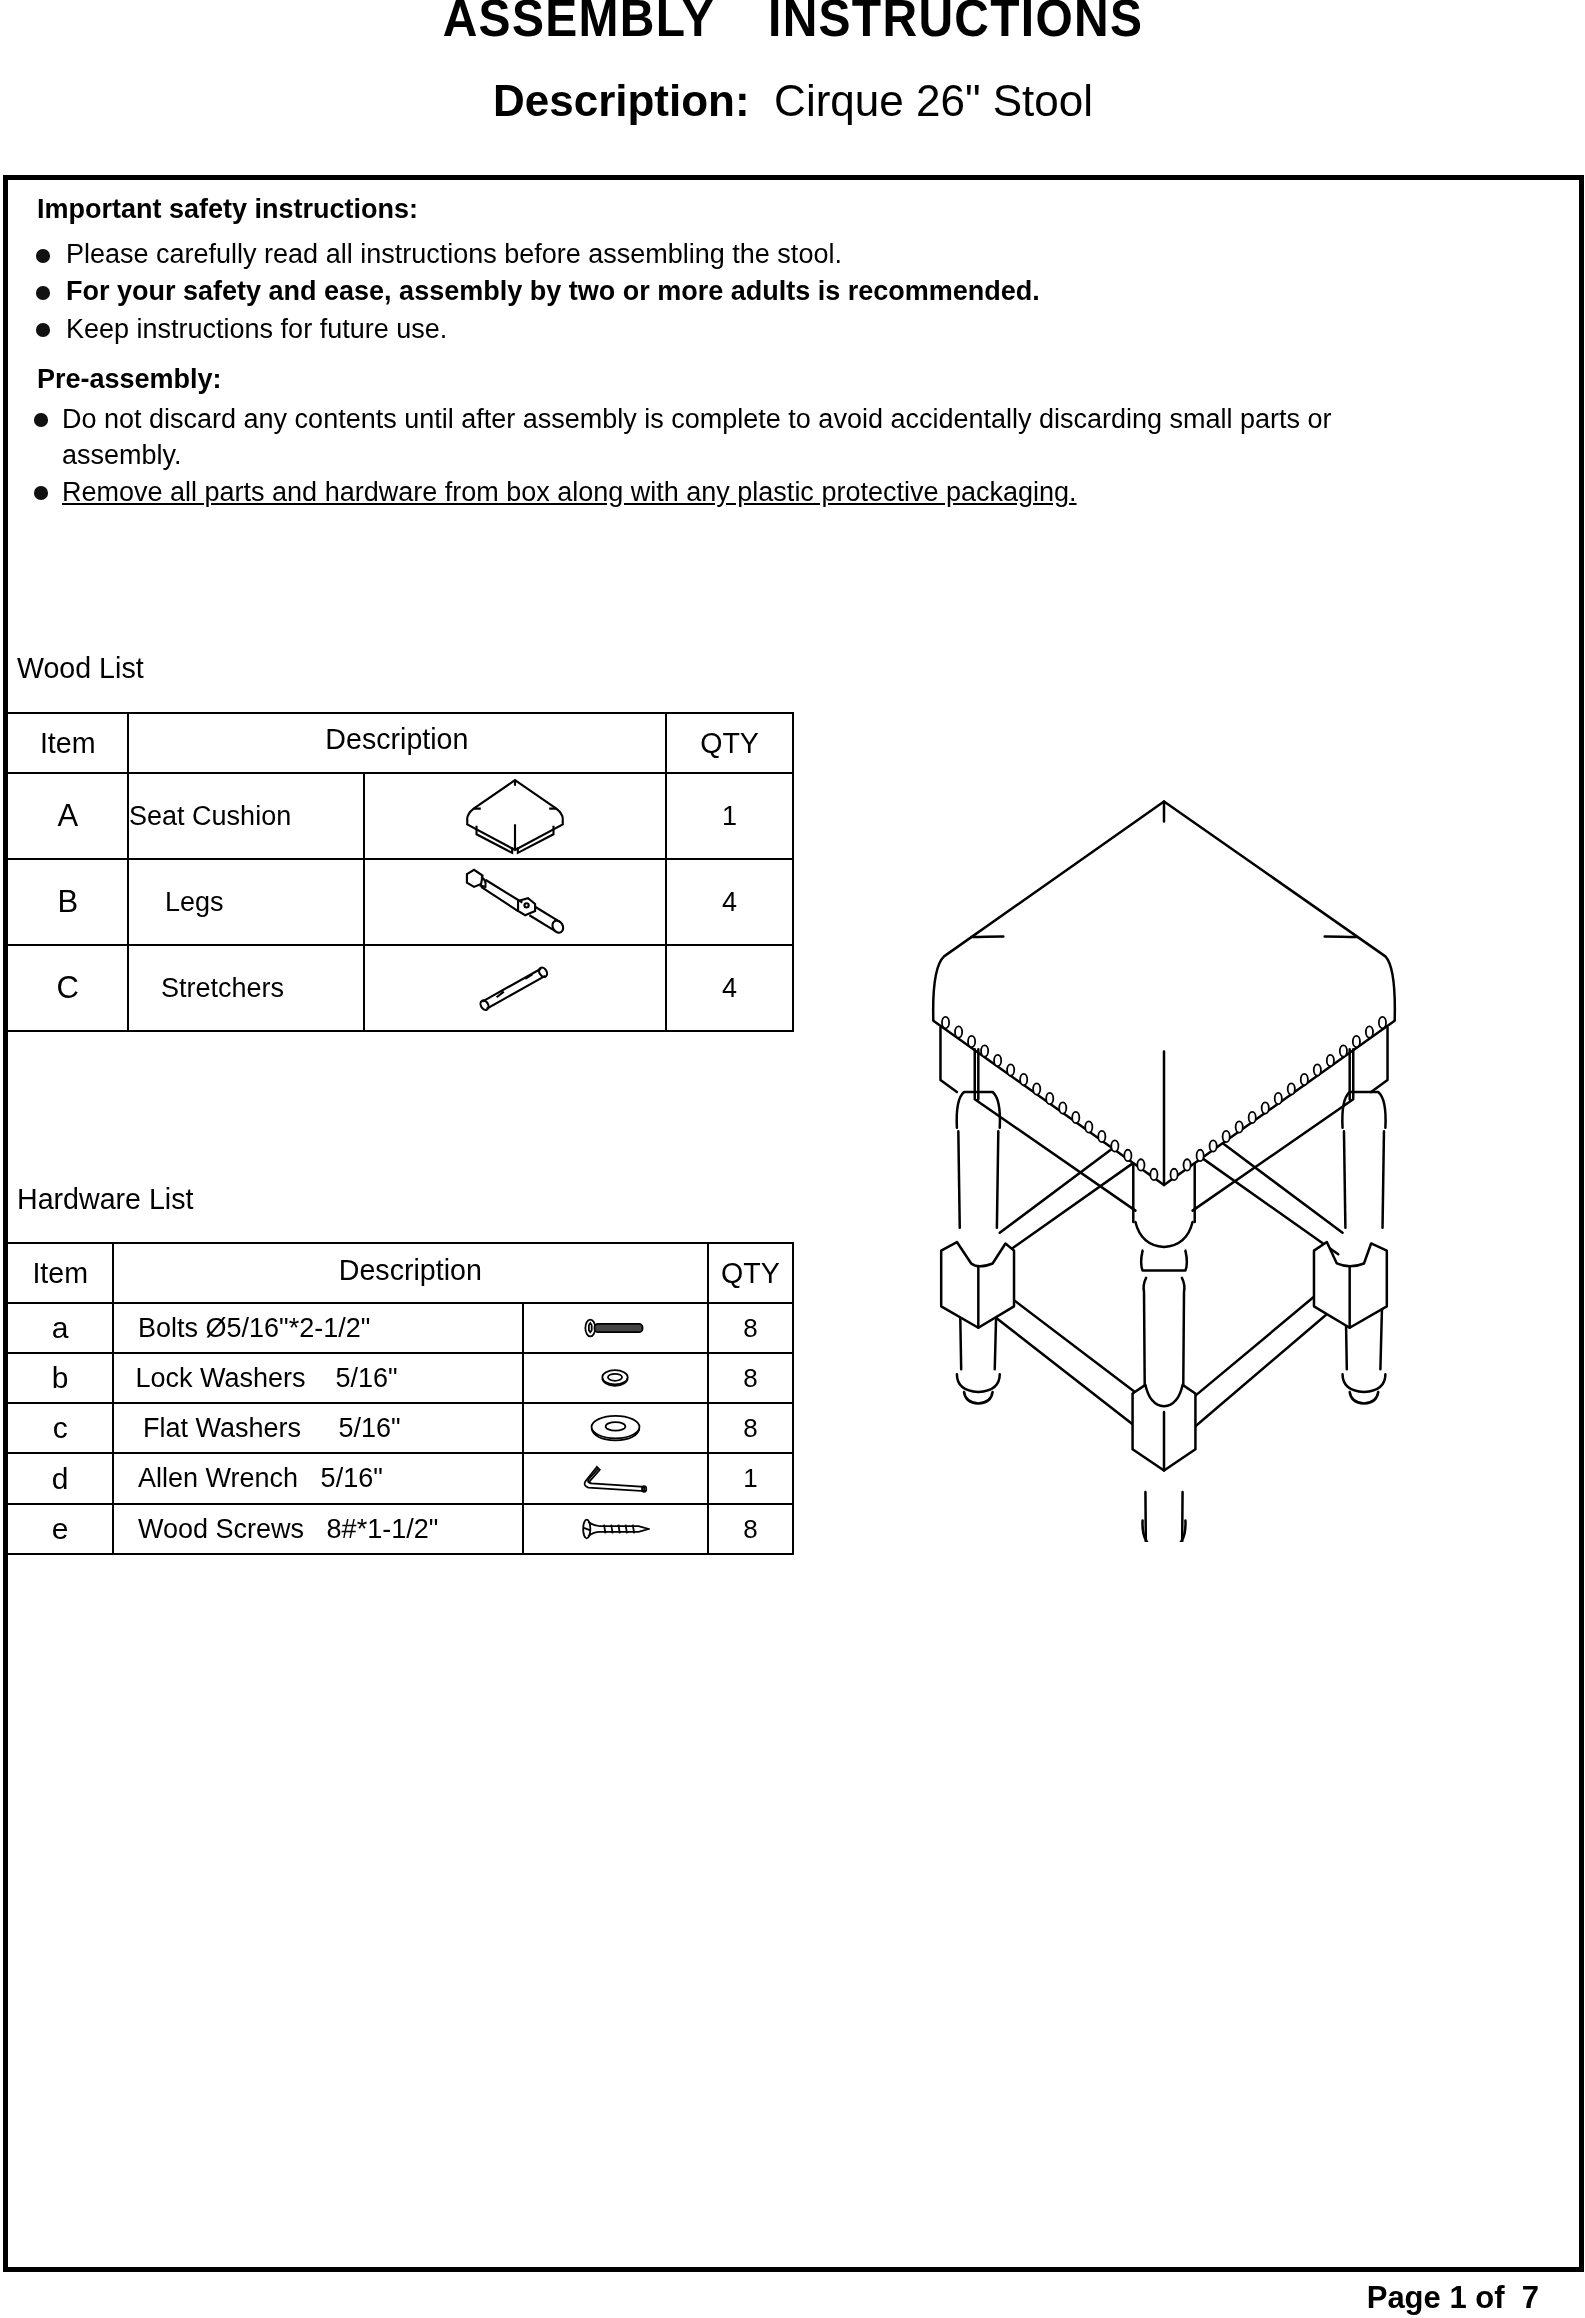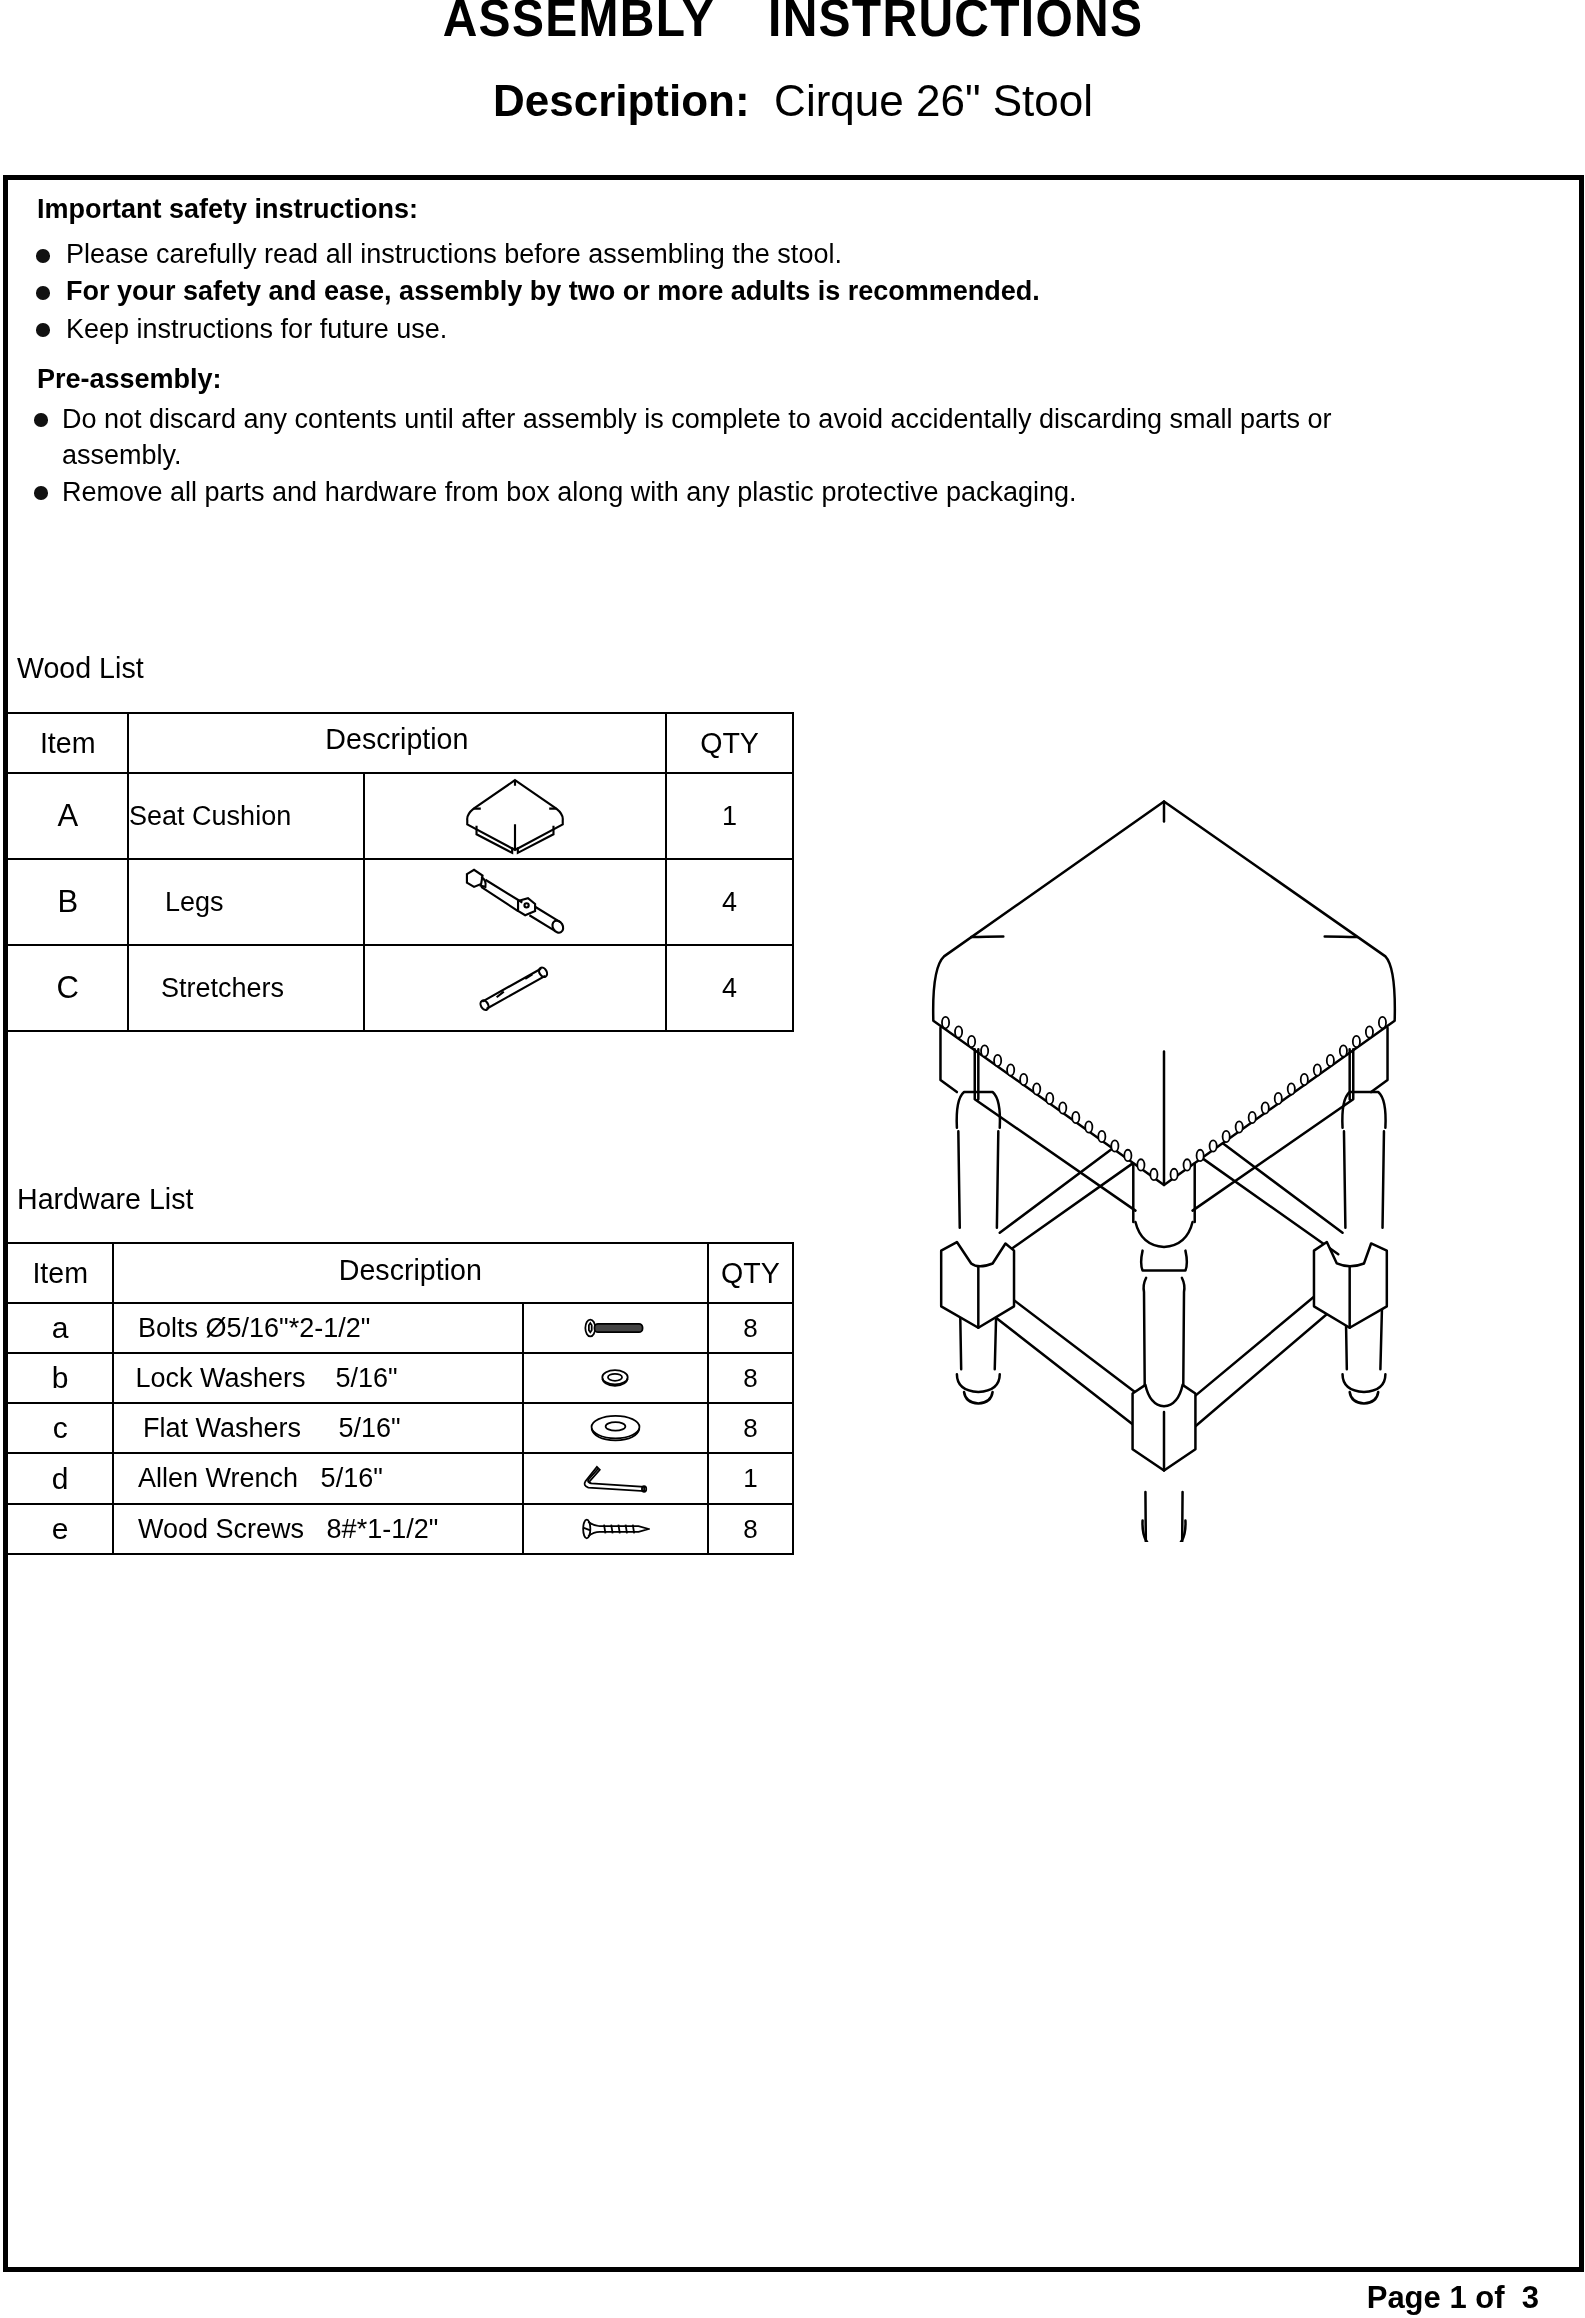--- a/index.html
+++ b/index.html
@@ -37,21 +37,21 @@
 <div class="abs bullet-line" style="left:66px; top:273px;font-weight:bold;">For your safety and ease, assembly by two or more adults is recommended.</div>
 <div class="dot" style="left:36px; top:323px;"></div>
 <div class="abs bullet-line" style="left:66px; top:311px;">Keep instructions for future use.</div>
 
 <div class="abs sec-head" style="left:37px; top:364px;">Pre-assembly:</div>
 
 <div class="dot" style="left:34px; top:413px;"></div>
 <div class="abs bullet-line" style="left:62px; top:401px;">Do not discard any contents until after assembly is complete to avoid accidentally discarding small parts or</div>
 <div class="abs bullet-line" style="left:62px; top:437px;">assembly.</div>
 <div class="dot" style="left:34px; top:486px;"></div>
-<div class="abs bullet-line" style="left:62px; top:474px;">Remove all parts and hardware from box along with any plastic protective packaging.</div>
+<div class="abs bullet-line" style="left:62px; top:474px;text-decoration:underline;">Remove all parts and hardware from box along with any plastic protective packaging.</div>
 
 <div class="abs list-title" style="left:17px; top:651px;">Wood List</div>
 
 <table class="grid" style="left:6.4px; top:712px; width:788px;">
   <colgroup>
       <col style="width:121px">
       <col style="width:236px">
       <col style="width:303px">
       <col style="width:128px">
     </colgroup>
@@ -279,14 +279,14 @@
     <path d="M1586 1952 L1604 1940 Q1610 1968 1630 1970 Q1650 1968 1656 1940 L1674 1952 L1674 2030 L1630 2060 L1586 2030 Z" fill="#fff"></path>
     <path d="M1630 1978 L1630 2060"></path>
   </g>
 
   <g>
     <path d="M1600 2130 Q1598 2170 1630 2172 Q1662 2170 1660 2130"></path>
     <path d="M1612 2172 Q1612 2185 1630 2186 Q1648 2185 1648 2172"></path>
   </g>
 </svg>
 
-<div id="footer" class="abs">Page 1 of  3</div>
+<div id="footer" class="abs">Page 1 of  7</div>
 
 
 </body></html>

